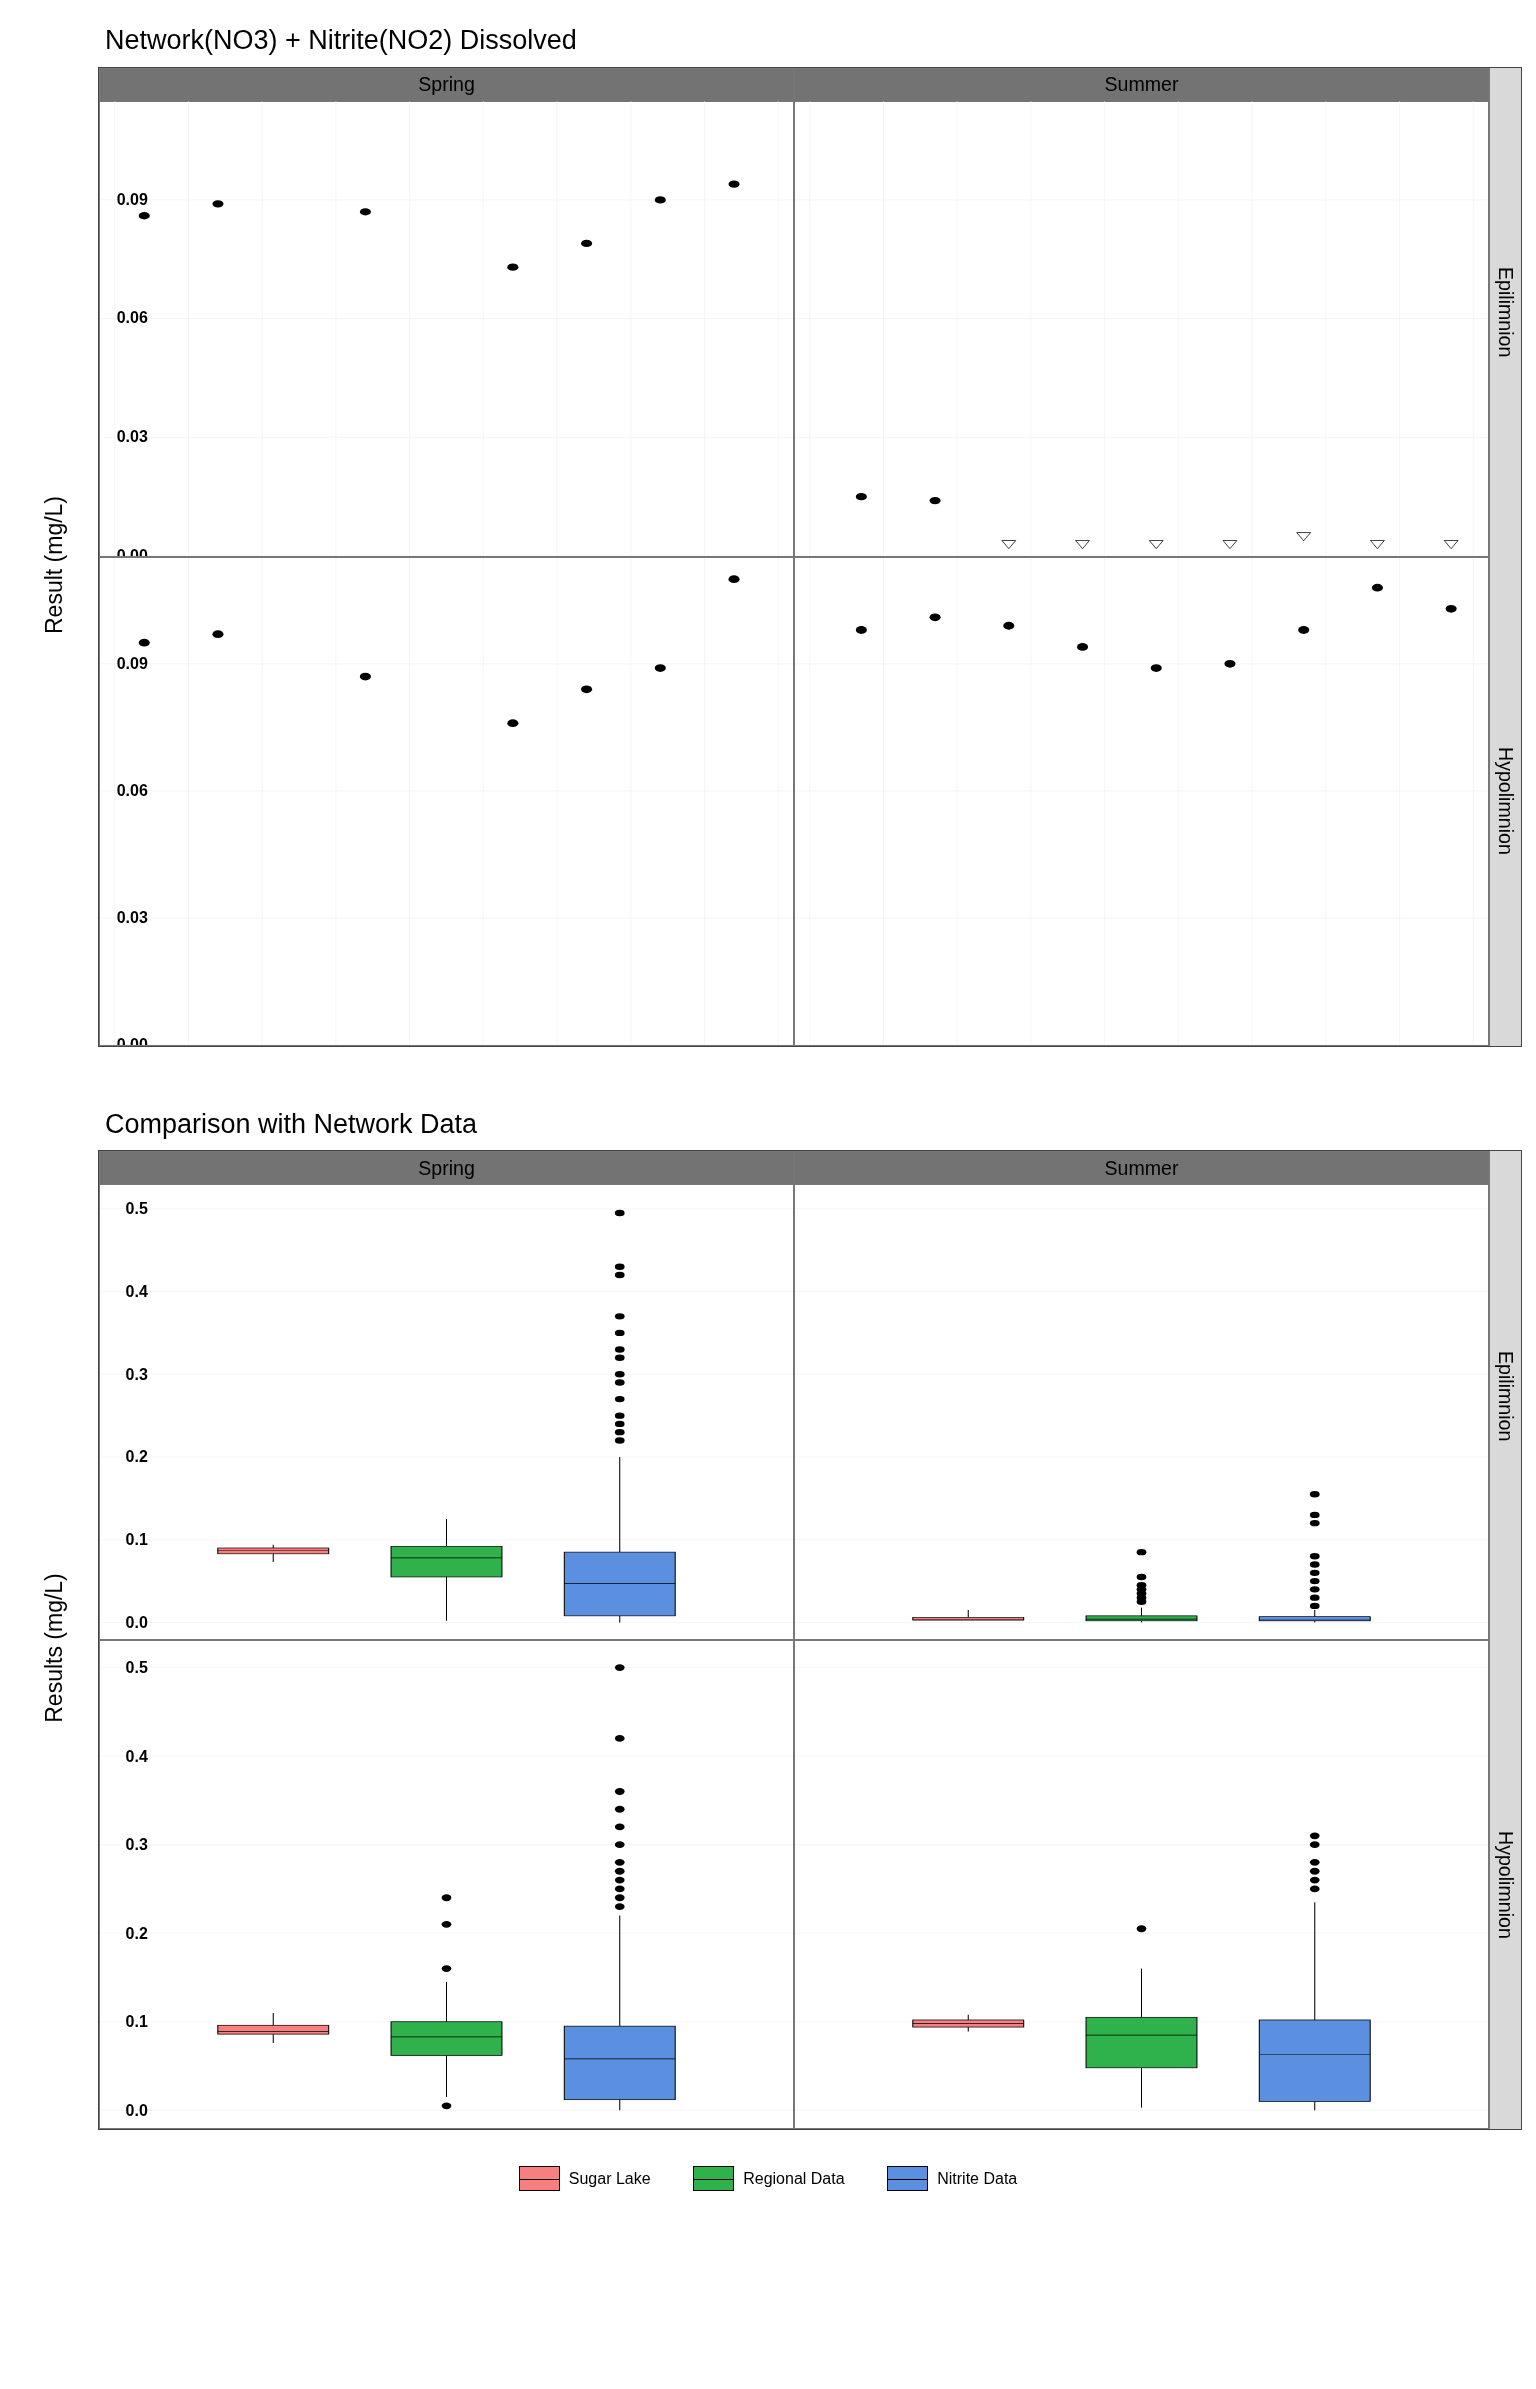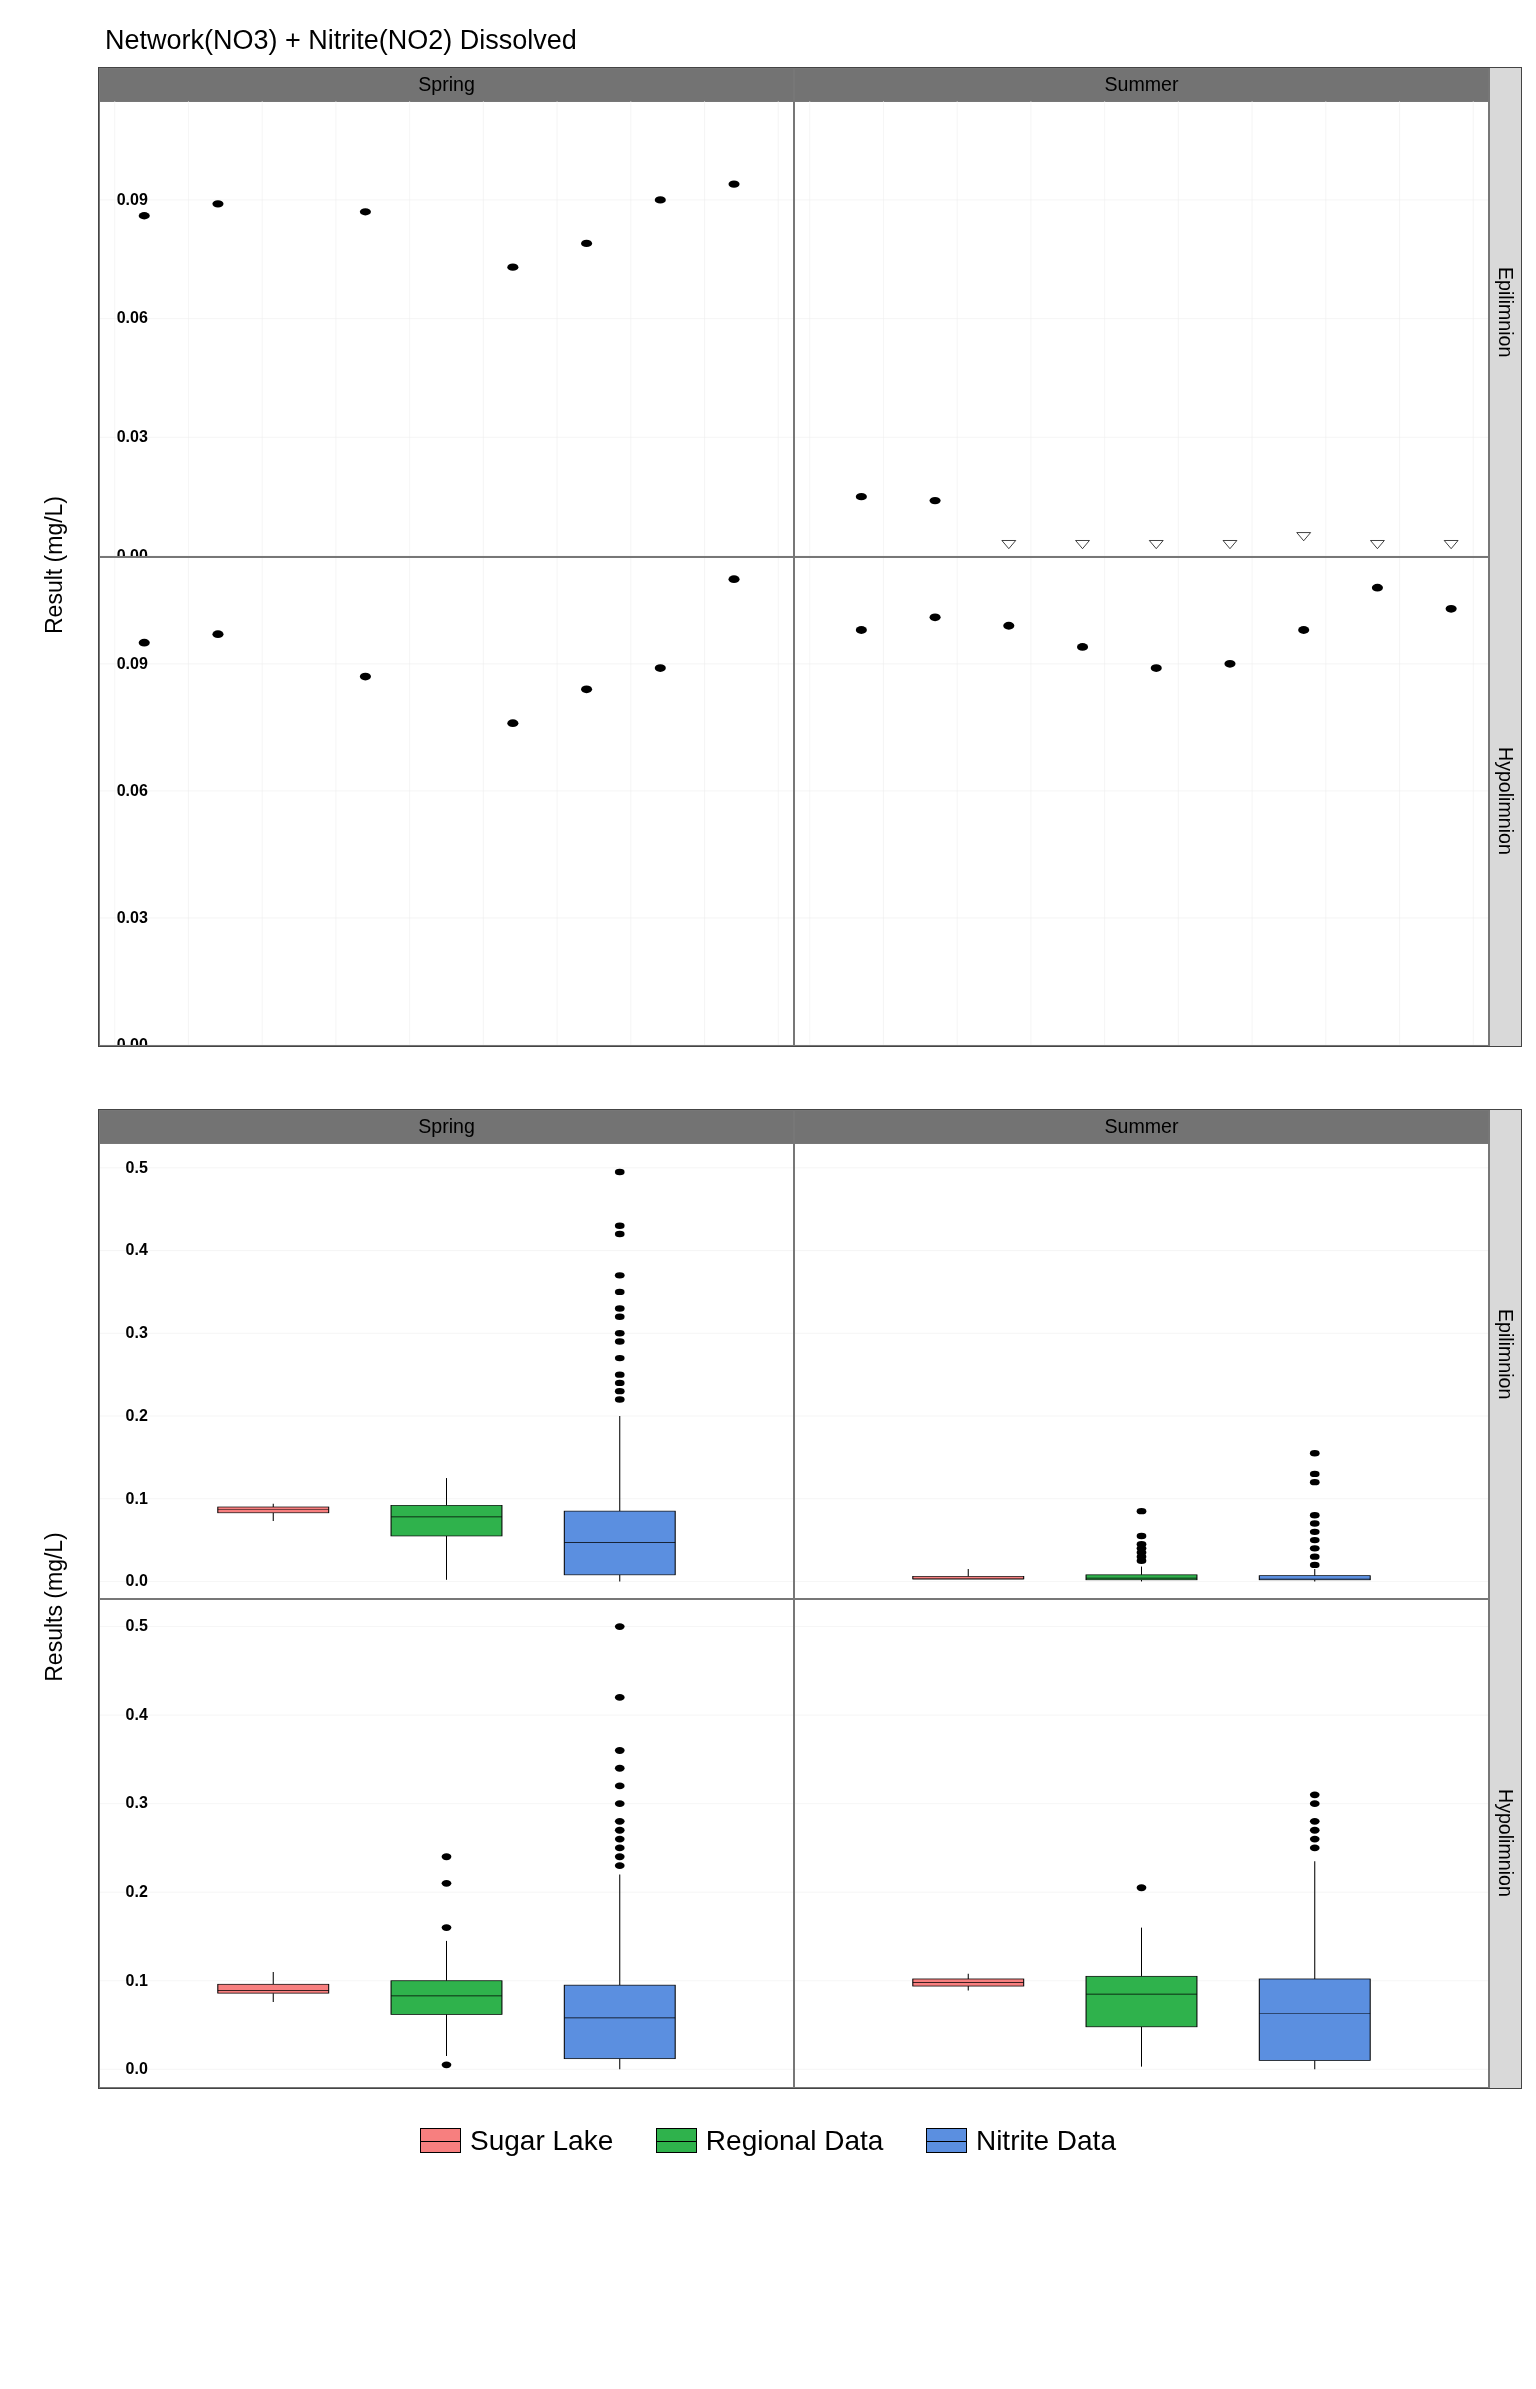--- a/index.html
+++ b/index.html
@@ -14,21 +14,21 @@
   .plot.with-top{top:32px}
   .ylab{position:absolute;left:36px;top:50%;transform:translate(-50%,-50%) rotate(-90deg);font-size:23px;transform-origin:center}
   .yaxis{position:absolute;left:-7.1px;top:0;bottom:0;width:62px}
   .ytick{position:absolute;right:7.1px;font-size:16px;transform:translateY(50%);font-weight:bold;}
   svg{position:absolute;inset:0;width:100%;height:100%}
   .pt{fill:#000}
   .tri{fill:none;stroke:#000;stroke-width:1.3}
   
   .box rect{stroke:#000;stroke-width:1.5}
   .box line{stroke:#000;stroke-width:1.5}
-  .legend{text-align:center;margin-top:36px;font-size:28px}
+  .legend{text-align:center;margin-top:36px;font-size:16px}
   .lg{display:inline-flex;align-items:center;margin:0 21.3px}
   .swatch{width:39px;height:23px;border:1.3px solid #000;margin-right:9px;position:relative}
   .swatch::after{content:"";position:absolute;left:0;right:0;top:50%;border-top:1.3px solid #000}
 </style>
 </head>
 <body>
 
 <div class="page">
 
   <div class="chart-block">
@@ -166,20 +166,21 @@
               </svg>
             </div>
 
         </div>
         <div class="strip-right">Hypolimnion</div>
       </div>
     </div>
   </div>
 
   <div class="chart-block" style="margin-top:62px">
+    <div class="chart-title">Comparison with Network Data</div>
     <div style="position:relative">
       <div class="ylab" style="left:27px;top:498px">Results (mg/L)</div>
       <div class="grid2x2" id="boxGrid">
         <div class="facet">
           <div class="strip-top">Spring</div>
           <div class="plot with-top" id="bp-0-0">
               <svg viewBox="0 0 1000 1000" preserveAspectRatio="none">
                 <line x1="0" x2="1000" y1="963.6363636363636" y2="963.6363636363636" stroke="#eee"></line>
                 <line x1="0" x2="1000" y1="781.8181818181819" y2="781.8181818181819" stroke="#eee"></line>
                 <line x1="0" x2="1000" y1="600" y2="600" stroke="#eee"></line>

